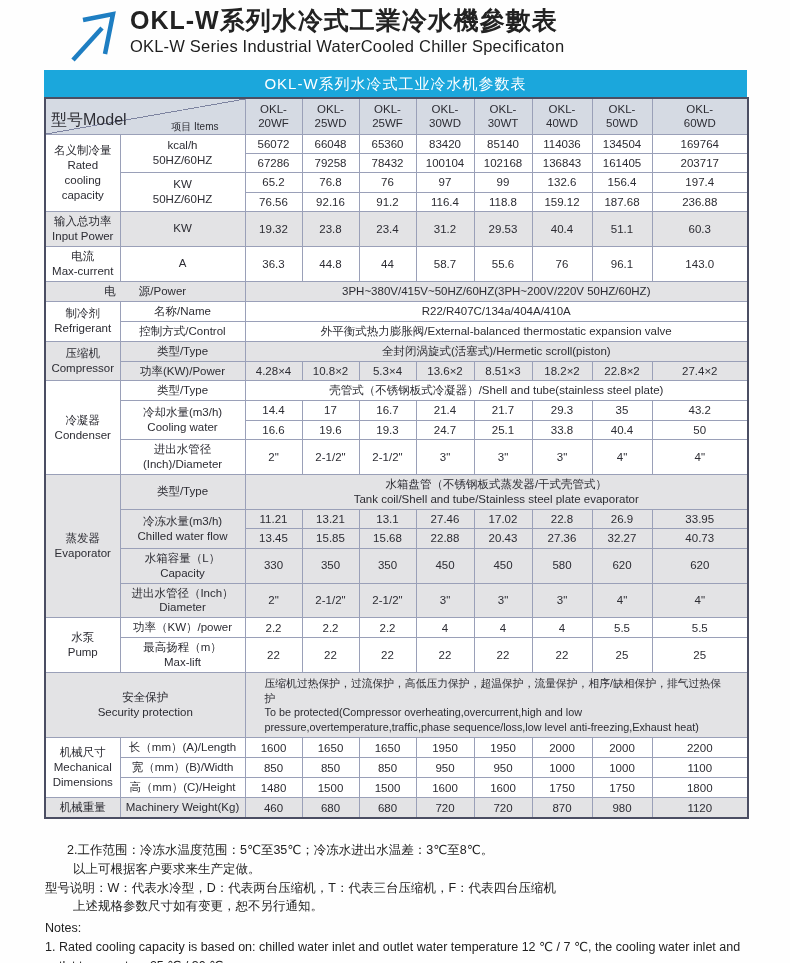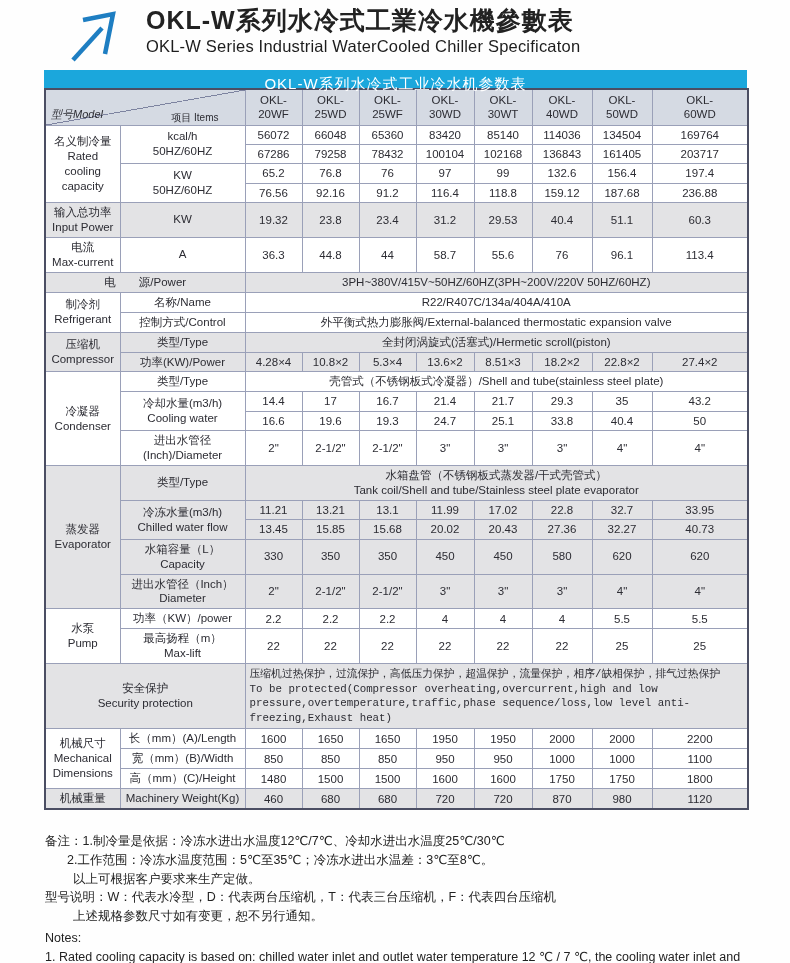--- a/index.html
+++ b/index.html
@@ -12,28 +12,28 @@
     --text:#2c2c33;
   }
   *{box-sizing:border-box;}
   html,body{margin:0;padding:0;}
   body{
     width:790px;height:963px;background:#fefefe;color:var(--text);
     font-family:"Liberation Sans","DejaVu Sans",sans-serif;
     overflow:hidden;
   }
   
-  .masthead{display:flex;align-items:flex-start;gap:28px;padding:6px 0 0 68px;height:62px;}
+  .masthead{display:flex;align-items:flex-start;gap:12px;padding:6px 0 0 68px;height:62px;}
   .arrow-wrap{width:50px;height:54px;flex:0 0 auto;margin-top:2px;}
   .title-block{display:flex;flex-direction:column;}
   .page-title{font-size:25px;font-weight:700;letter-spacing:1px;margin:0;line-height:1.15;color:#222;}
   .page-subtitle{font-size:16.5px;font-weight:400;color:#1d1d1d;letter-spacing:.2px;margin-top:2px;}
   
   .banner{
-    width:703px;margin:8px 16px 0 44px;height:18px;line-height:27px;
+    width:703px;margin:8px 16px 0 44px;height:27px;line-height:27px;
     background:var(--banner-bg);color:#fff;text-align:center;
     font-size:15px;letter-spacing:1px;
   }
   
   table.spec{
     width:703px;margin:0 0 0 44px;border-collapse:collapse;table-layout:fixed;
     font-size:11.5px;color:var(--text);background:#fff;
   }
   table.spec{border:2px solid var(--border-dark);}
   table.spec th,table.spec td{
@@ -41,29 +41,29 @@
     padding:2px 2px;vertical-align:middle;text-align:center;
     overflow:hidden;
   }
   thead th{background:var(--header-bg);font-weight:400;height:36px;border-bottom:1.5px solid var(--border-dark);}
   .colhead{white-space:pre-line;line-height:1.25;font-size:11.5px;}
   .corner{
     position:relative;
     background-color:var(--header-bg);
     background-image:linear-gradient(to bottom right,transparent 49.3%,#7d83a0 49.3%,#7d83a0 50.7%,transparent 50.7%);
   }
-  .corner .mlab{position:absolute;left:5px;bottom:3px;font-size:11px;font-style:italic;}
+  .corner .mlab{position:absolute;left:5px;bottom:3px;font-size:16px;}
   .corner .ilab{position:absolute;right:26px;top:4px;font-size:10px;margin-top:17px;}
   tr.shaded>td{background:var(--shade-bg);}
   tr.gs>td{border-top:1.8px solid var(--border-dark);}
   td.gcell{white-space:pre-line;line-height:1.3;}
   td.icell{white-space:pre-line;line-height:1.3;}
   td.vcell{height:17px;line-height:1.25;}
   td.vspan{white-space:pre-line;line-height:1.3;}
-  td.vspan.left{text-align:left;font-size:10.8px;line-height:1.35;padding:3px 4px;font-family:Liberation Mono, monospace;}
+  td.vspan.left{text-align:left;font-size:10.8px;line-height:1.35;padding:3px 19px;}
   
   .notes{margin:22px 40px 0 45px;font-size:12.5px;line-height:1.5;color:#222;}
   .nline{white-space:normal;}
   .ind1{padding-left:22px;}
   .ind2{padding-left:28px;}
   .en-notes{margin-top:3px;}
 </style>
 </head>
 <body>
 
@@ -184,21 +184,21 @@
         <td class="gcell">电流
 Max-current</td>
         <td class="icell">A</td>
         <td class="vcell">36.3</td>
         <td class="vcell">44.8</td>
         <td class="vcell">44</td>
         <td class="vcell">58.7</td>
         <td class="vcell">55.6</td>
         <td class="vcell">76</td>
         <td class="vcell">96.1</td>
-        <td class="vcell">113.4</td>
+        <td class="vcell">143.0</td>
       </tr>
       <tr class="shaded gs">
         <td class="gcell wide" colspan="2">电　　源/Power</td>
         <td class="vspan" colspan="8">3PH~380V/415V~50HZ/60HZ(3PH~200V/220V  50HZ/60HZ)</td>
       </tr>
       <tr class="gs">
         <td class="gcell" rowspan="2">制冷剂
 Refrigerant</td>
         <td class="icell">名称/Name</td>
         <td class="vspan" colspan="8">R22/R407C/134a/404A/410A</td>
@@ -270,31 +270,31 @@
         <td class="icell">类型/Type</td>
         <td class="vspan" colspan="8">水箱盘管（不锈钢板式蒸发器/干式壳管式）
 Tank coil/Shell and tube/Stainless steel plate evaporator</td>
       </tr>
       <tr class="shaded">
         <td class="icell" rowspan="2">冷冻水量(m3/h)
 Chilled water flow</td>
         <td class="vcell">11.21</td>
         <td class="vcell">13.21</td>
         <td class="vcell">13.1</td>
-        <td class="vcell">11.99</td>
+        <td class="vcell">27.46</td>
         <td class="vcell">17.02</td>
         <td class="vcell">22.8</td>
-        <td class="vcell">32.7</td>
+        <td class="vcell">26.9</td>
         <td class="vcell">33.95</td>
       </tr>
       <tr class="shaded">
         <td class="vcell">13.45</td>
         <td class="vcell">15.85</td>
         <td class="vcell">15.68</td>
-        <td class="vcell">20.02</td>
+        <td class="vcell">22.88</td>
         <td class="vcell">20.43</td>
         <td class="vcell">27.36</td>
         <td class="vcell">32.27</td>
         <td class="vcell">40.73</td>
       </tr>
       <tr class="shaded">
         <td class="icell">水箱容量（L）
 Capacity</td>
         <td class="vcell">330</td>
         <td class="vcell">350</td>
@@ -394,21 +394,20 @@
         <td class="vcell">720</td>
         <td class="vcell">870</td>
         <td class="vcell">980</td>
         <td class="vcell">1120</td>
       </tr>
     </tbody>
 </table>
 
 <section class="notes">
   <div class="zh-notes">
-    <div class="nline">备注：1.制冷量是依据：冷冻水进出水温度12℃/7℃、冷却水进出水温度25℃/30℃</div>
     <div class="nline ind1">2.工作范围：冷冻水温度范围：5℃至35℃；冷冻水进出水温差：3℃至8℃。</div>
     <div class="nline ind2">以上可根据客户要求来生产定做。</div>
     <div class="nline">型号说明：W：代表水冷型，D：代表两台压缩机，T：代表三台压缩机，F：代表四台压缩机</div>
     <div class="nline ind2">上述规格参数尺寸如有变更，恕不另行通知。</div>
   </div>
   <div class="en-notes">
     <div class="nline">Notes:</div>
     <div class="nline">1. Rated cooling capacity is based on: chilled water inlet and outlet water temperature 12 ℃ / 7 ℃, the cooling water inlet and outlet temperature 25 ℃ / 30 ℃</div>
 
   </div>

